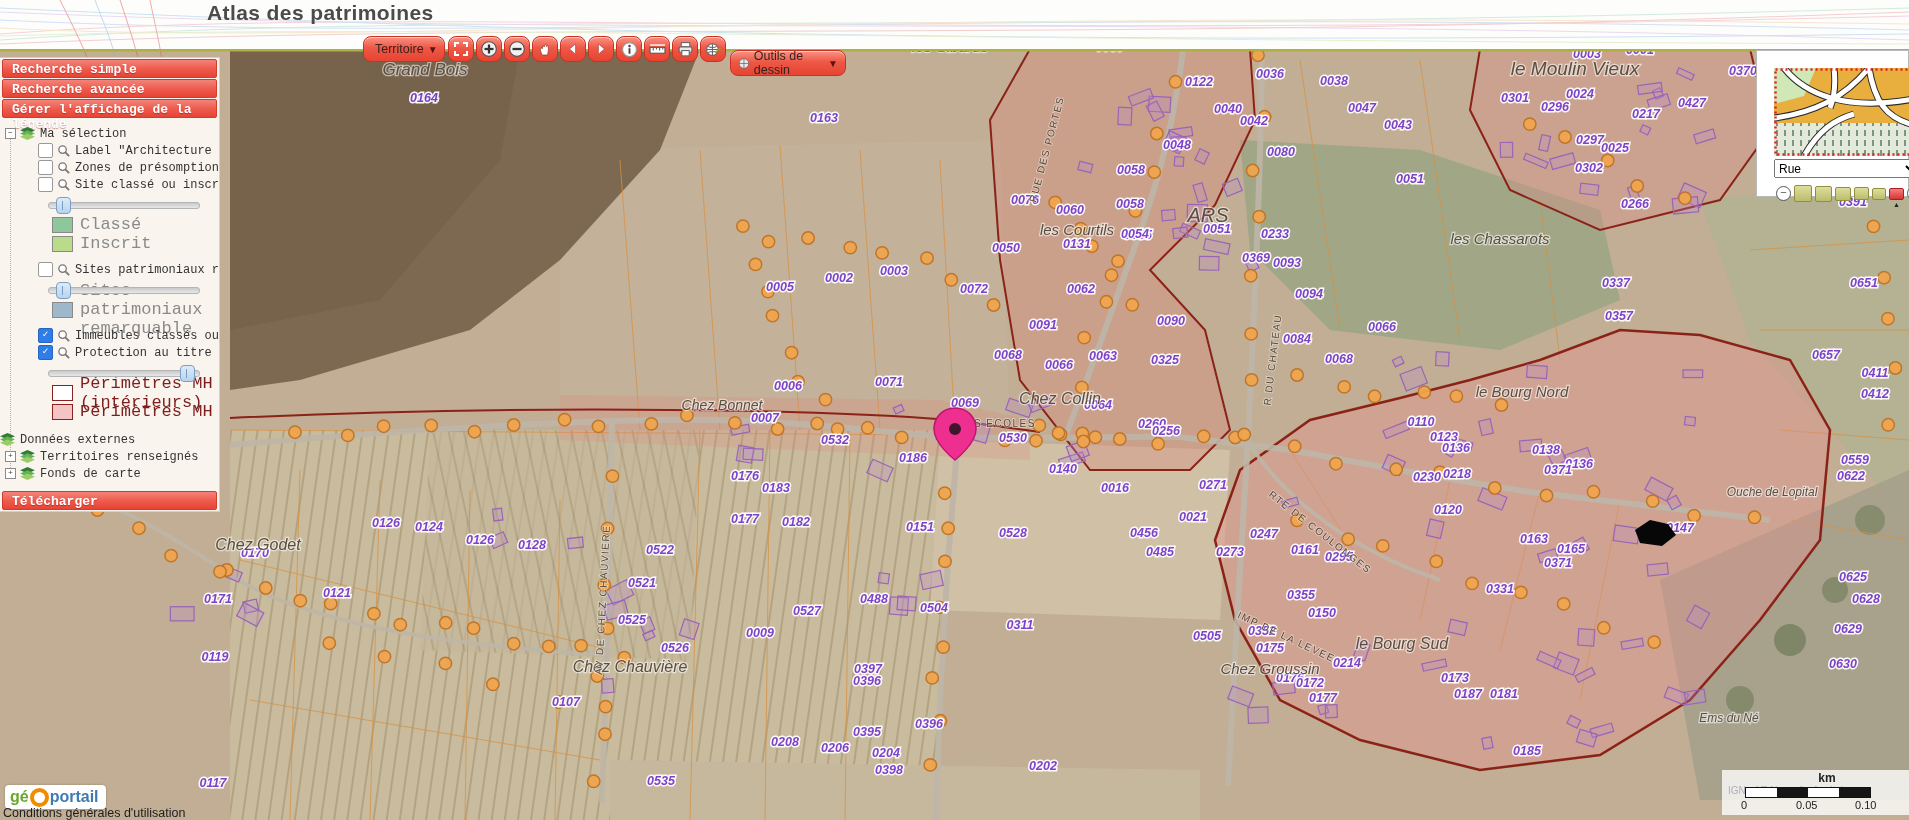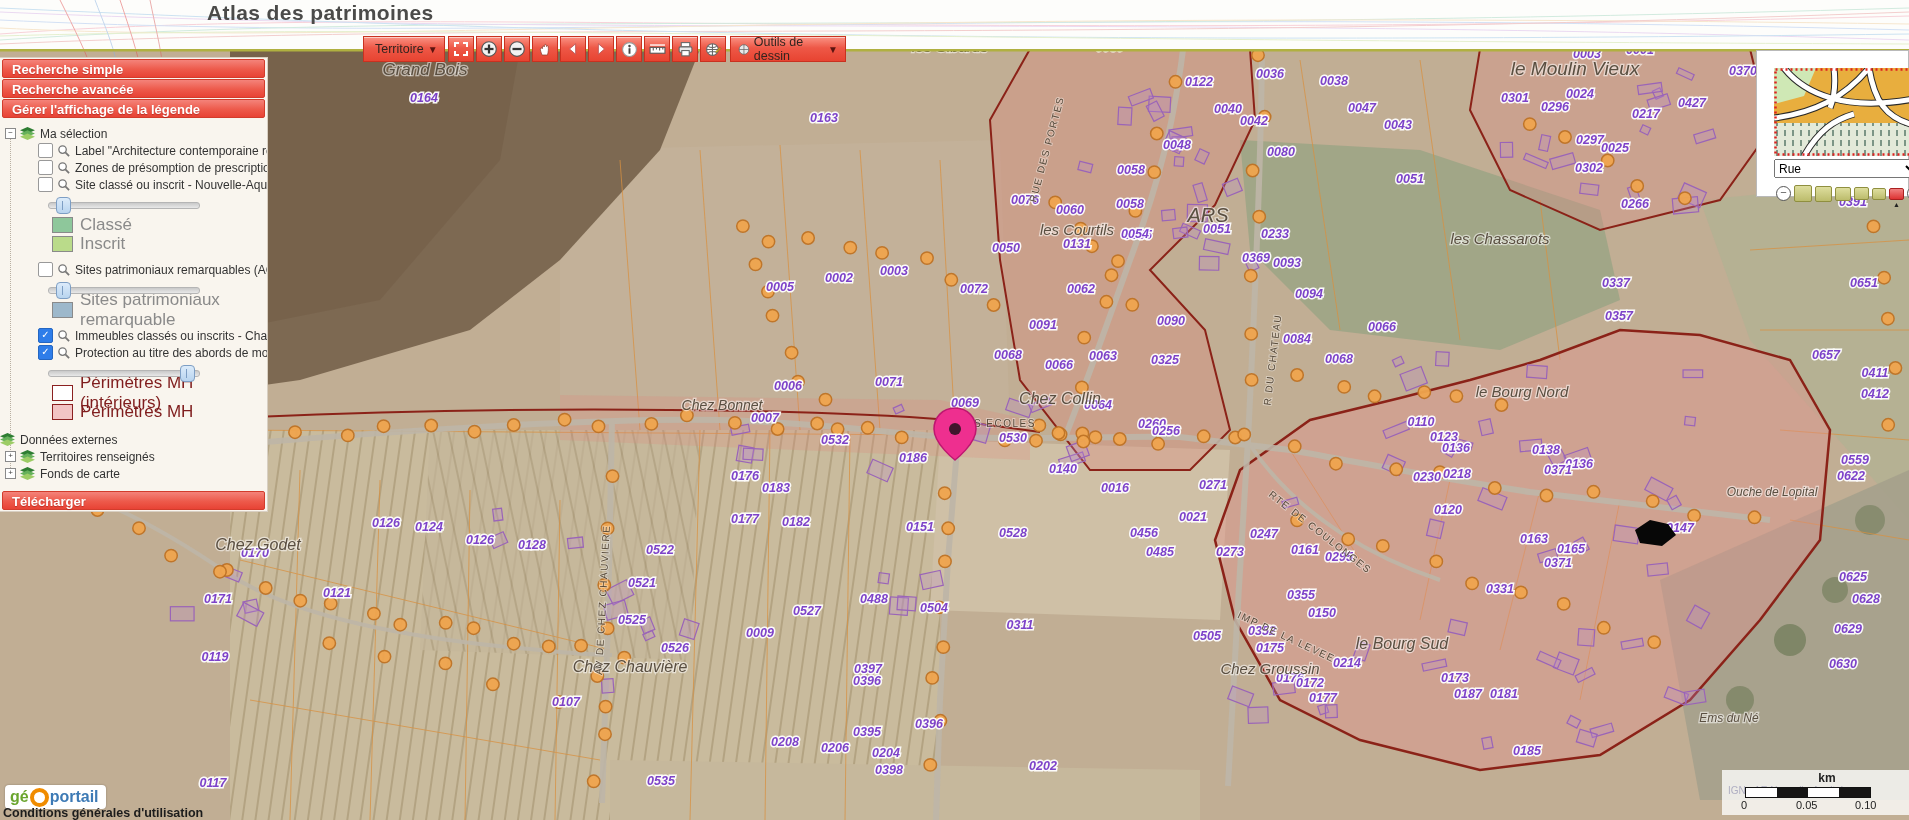--- a/index.html
+++ b/index.html
@@ -7,32 +7,32 @@
   .page{position:relative;width:1909px;height:820px;}
   svg.mapsvg{position:absolute;left:0;top:0;}
 
   
   .title{position:absolute;left:207px;top:1px;font-size:21px;font-weight:bold;
     color:#4b4b49;letter-spacing:.4px;}
 
   
   .tbtn,.tdrop{position:absolute;top:36px;height:26px;box-sizing:border-box;
     background:linear-gradient(#fa9384,#ee5847 45%,#e74431);
-    border:1px solid #c93120;border-radius:0;
+    border:1px solid #c93120;border-radius:8px;
     box-shadow:inset 0 1px 0 rgba(255,255,255,.55);cursor:pointer;}
   .tbtn{width:26px;padding:0;display:flex;align-items:center;justify-content:center;}
   .tdrop{display:flex;align-items:center;gap:4px;padding:0 7px;
     font-size:12.5px;color:#33241f;}
   .tdrop .caret{font-size:10px;color:#5a1410;}
   .tbtn svg,.tdrop svg{display:block;}
 
   
-  .sidebar{position:absolute;left:0;top:57px;width:268px;background:#f9f5ee;
+  .sidebar{position:absolute;left:0;top:57px;width:220px;background:#f9f5ee;
     border:1px solid #d8cfc2;border-left:none;box-sizing:border-box;
-    font-size:12px;color:#333;}
+    font-size:12px;color:#333;font-family:Liberation Mono, monospace;}
   .sbar{height:19px;margin:1px 2px;padding:2px 0 0 9px;box-sizing:border-box;
     background:linear-gradient(#f4837a,#ed5a4b 55%,#e84335);
     border:1px solid #d23c2c;border-radius:2px;color:#fff;font-weight:bold;
     font-size:13px;text-shadow:0 1px 1px rgba(120,0,0,.4);cursor:pointer;}
   .tree{position:relative;padding:6px 0 8px 0;}
   .guide{position:absolute;left:10px;top:14px;bottom:14px;border-left:1px dotted #b9b0a2;}
   .trow{display:flex;align-items:center;height:17px;overflow:hidden;
     white-space:nowrap;position:relative;}
   .trow .lbl{overflow:hidden;white-space:nowrap;flex:1;}
   .expbox{width:9px;height:9px;border:1px solid #8a8a8a;background:#fff;
@@ -90,21 +90,21 @@
   .scale .t2{position:absolute;left:133px;top:29px;}
 
   
   .geologo{position:absolute;left:5px;top:785px;height:22px;background:#fff;
     border-radius:4px;padding:1px 7px 1px 5px;display:flex;align-items:center;
     box-shadow:0 0 2px rgba(0,0,0,.3);}
   .geologo .g1{font-weight:bold;font-size:16px;color:#6aa52e;}
   .geologo .g2{display:inline-block;width:11px;height:11px;border:4px solid #f08c00;
     border-radius:50%;margin:0 1px;}
   .geologo .g3{font-weight:bold;font-size:16px;color:#3d7ab5;}
-  .conditions{position:absolute;left:3px;top:806px;font-size:12.5px;font-weight:bold;
+  .conditions{position:absolute;left:3px;top:806px;font-size:12.5px;font-weight:normal;
     color:#1c1c1c;cursor:pointer;}
 
   
   .parcel{font:italic bold 12.5px "Liberation Sans",sans-serif;fill:#7a3dcc;
     paint-order:stroke;stroke:#fff;stroke-width:3px;opacity:.95;}
   .place{font-style:italic;fill:#5a4f41;paint-order:stroke;
     stroke:rgba(255,255,255,.55);stroke-width:2.5px;}
   .rlabel{font-size:10px;fill:#574a3a;letter-spacing:1.5px;paint-order:stroke;
     stroke:rgba(255,255,255,.4);stroke-width:2px;}
   .poi{fill:#f0a54e;stroke:#bf7325;stroke-width:1.5;opacity:.95;}
@@ -696,21 +696,21 @@
         <rect x="4.5" y="9" width="7" height="5" fill="#fff" stroke="#666"></rect>
   </svg>
 </div>
 <div class="tbtn" style="left:700px;">
   <svg width="17" height="17" viewBox="0 0 16 16">
     <circle cx="7" cy="8" r="5.5" fill="#fff" stroke="#666"></circle>
         <path d="M7,2.5 L7,13.5 M1.5,8 L12.5,8 M3,5 C5,6.5 9,6.5 11,5 M3,11 C5,9.5 9,9.5 11,11" stroke="#666" fill="none"></path>
         <path d="M10,10 L14,6 L15,7 L11,11 Z" fill="#c9a227" stroke="#8a6d14" stroke-width=".5"></path>
   </svg>
 </div>
-<div class="tdrop" style="left:730px;width:116px;">
+<div class="tdrop" style="left:730px;width:116px;margin-top:14px;">
   <svg width="15" height="15" viewBox="0 0 16 16">
     <circle cx="8" cy="8" r="6.5" fill="#e8e8e8" stroke="#666"></circle>
         <path d="M8,1.5 L8,14.5 M1.5,8 L14.5,8" stroke="#666" fill="none"></path>
   </svg>
   <span>Outils de dessin</span>
   <span class="caret">▼</span>
 </div>
 
 <div class="sidebar">
   <div class="sbar">Recherche simple</div>

